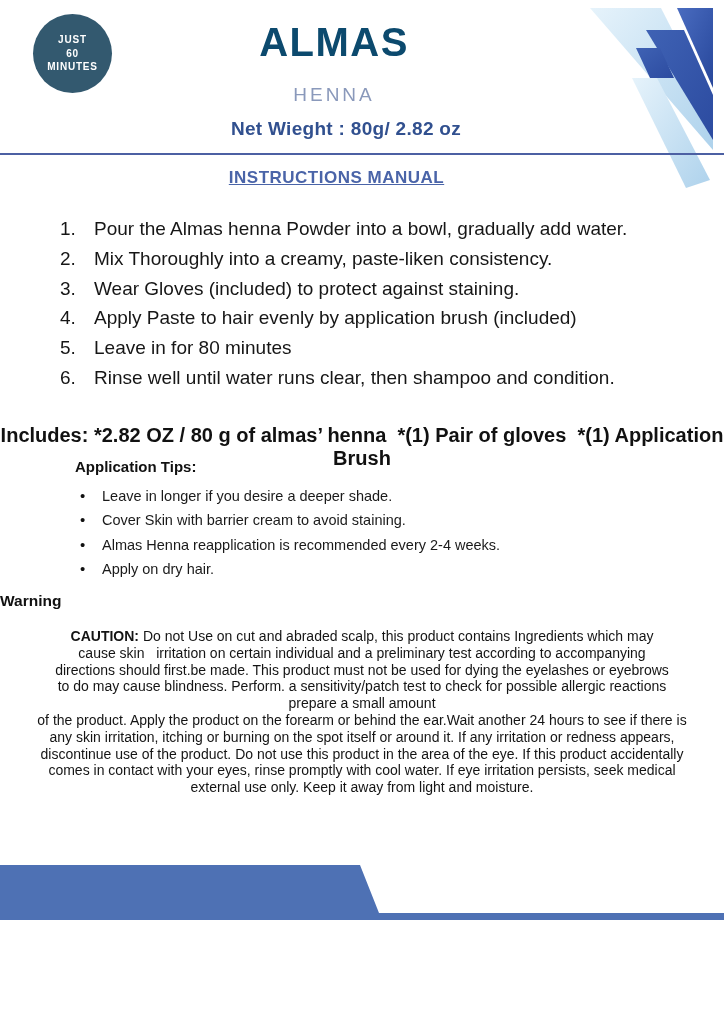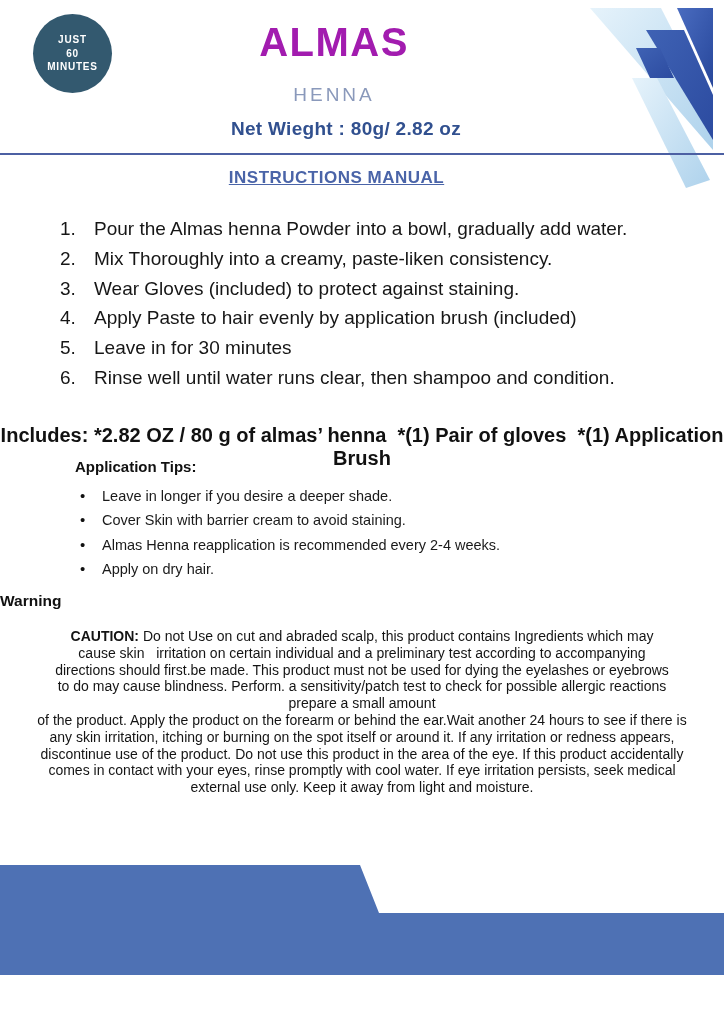--- a/index.html
+++ b/index.html
@@ -1,39 +1,39 @@
 <!DOCTYPE html>
 <html><head>
 <meta charset="utf-8">
 <style>
   html,body{margin:0;padding:0;background:#ffffff;}
   .page{
     position:relative;
-    width:724px;height:1024px;
+    width:724px;height:920px;
     background:#ffffff;
     overflow:hidden;
     font-family:"Liberation Sans", sans-serif;
     color:#1a1a1a;
   }
   
   .badge{
     position:absolute;left:33px;top:14px;
     width:79px;height:79px;border-radius:50%;
     background:#33596f;
     display:flex;flex-direction:column;align-items:center;justify-content:center;
     color:#ffffff;font-weight:bold;font-size:10px;letter-spacing:.8px;
     line-height:1.35;text-align:center;
   }
   .header-text{
     position:absolute;left:0;top:22px;width:724px;
     box-sizing:border-box;padding-right:56px;
     text-align:center;
   }
   .brand{
-    font-size:40px;font-weight:800;color:#a21caf;
+    font-size:40px;font-weight:800;color:#0c4a6e;
     letter-spacing:1.5px;line-height:1;
   }
   .subbrand{
     margin-top:22px;font-size:19px;font-weight:400;color:#8a99bb;
     letter-spacing:3px;
   }
   .netweight{
     margin-top:12px;font-size:19px;font-weight:bold;color:#31508f;
     letter-spacing:.3px;
     padding-left:24px;
@@ -147,21 +147,21 @@
     <li>
       <span class="num">3.</span>
       <span>Wear Gloves (included) to protect against staining.</span>
     </li>
     <li>
       <span class="num">4.</span>
       <span>Apply Paste to hair evenly by application brush (included)</span>
     </li>
     <li>
       <span class="num">5.</span>
-      <span>Leave in for 30 minutes</span>
+      <span>Leave in for 80 minutes</span>
     </li>
     <li>
       <span class="num">6.</span>
       <span>Rinse well until water runs clear, then shampoo and condition.</span>
     </li>
   </ol>
 
   <div class="includes">Includes: *2.82 OZ / 80 g of almas’ henna  *(1) Pair of gloves  *(1) Application Brush</div>
 
   <div class="tips-title">Application Tips:</div>

